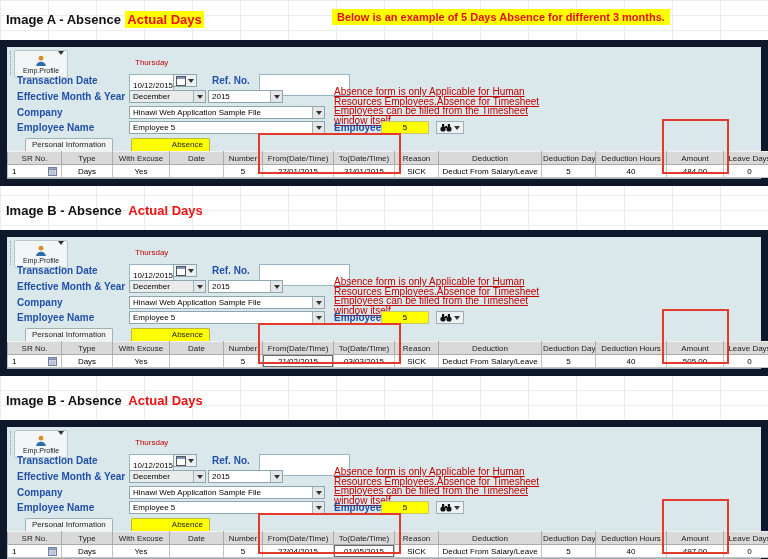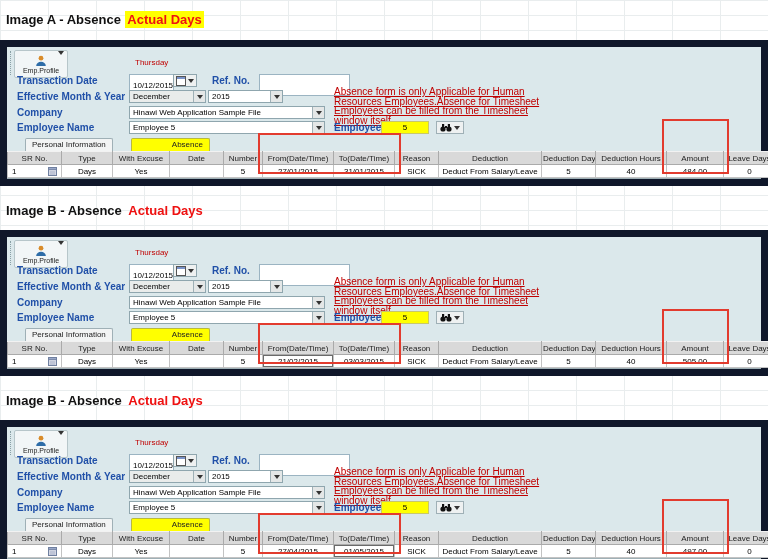--- a/index.html
+++ b/index.html
@@ -76,20 +76,21 @@
   svg{display:block;}
 </style>
 </head>
 <body>
 
 <div id="panels">
 <section class="panel-block sec1">
   <div class="title-row">
     <span class="t-black">Image A - Absence</span>
     <span class="t-red hl-yellow">Actual Days</span>
+    <span class="header-note">Below is an example of 5 Days Absence for different 3 months.</span>
   </div>
 
   <div class="panel">
     <div class="grip"></div>
 
     <div class="emp-btn">
       <span>
         <svg width="12" height="12" viewBox="0 0 12 12">
           <circle cx="6" cy="3.2" r="2.4" fill="#d98c2b"></circle>
           <path d="M1.2 11 a4.8 4.2 0 0 1 9.6 0 z" fill="#2e6da8"></path>

